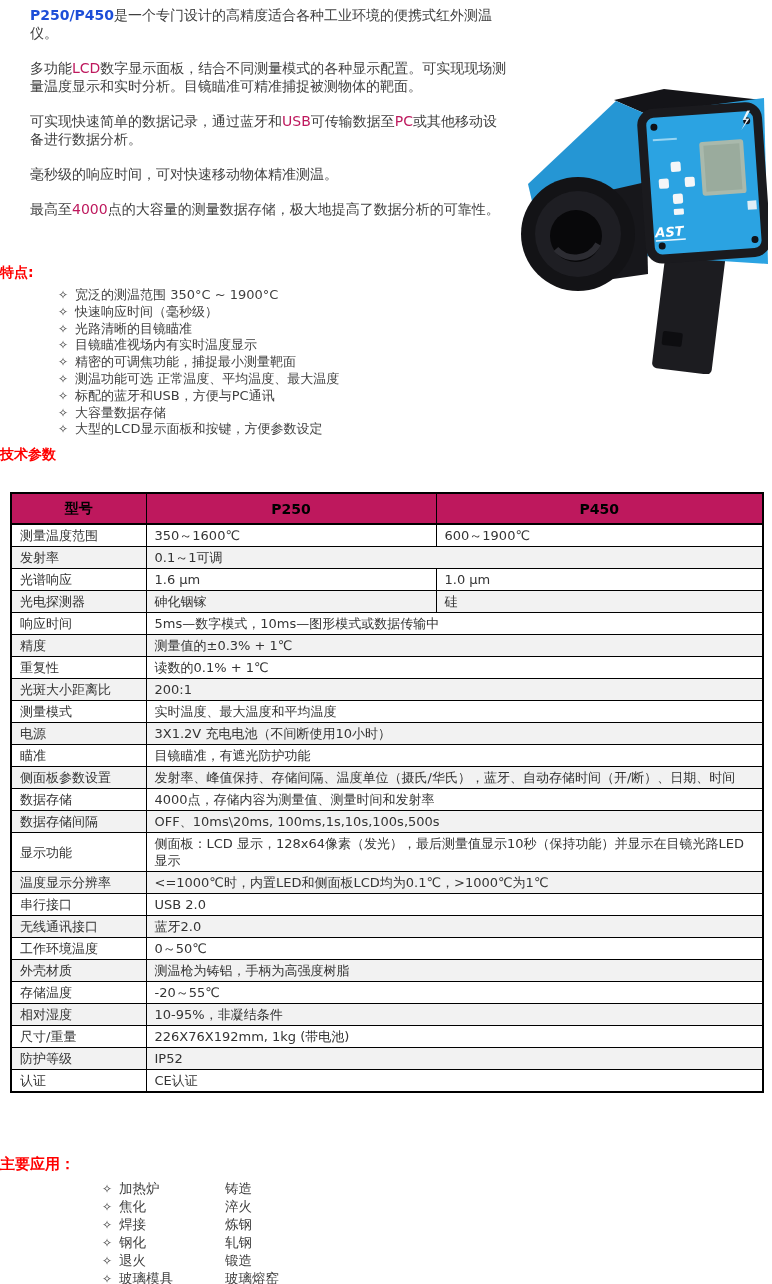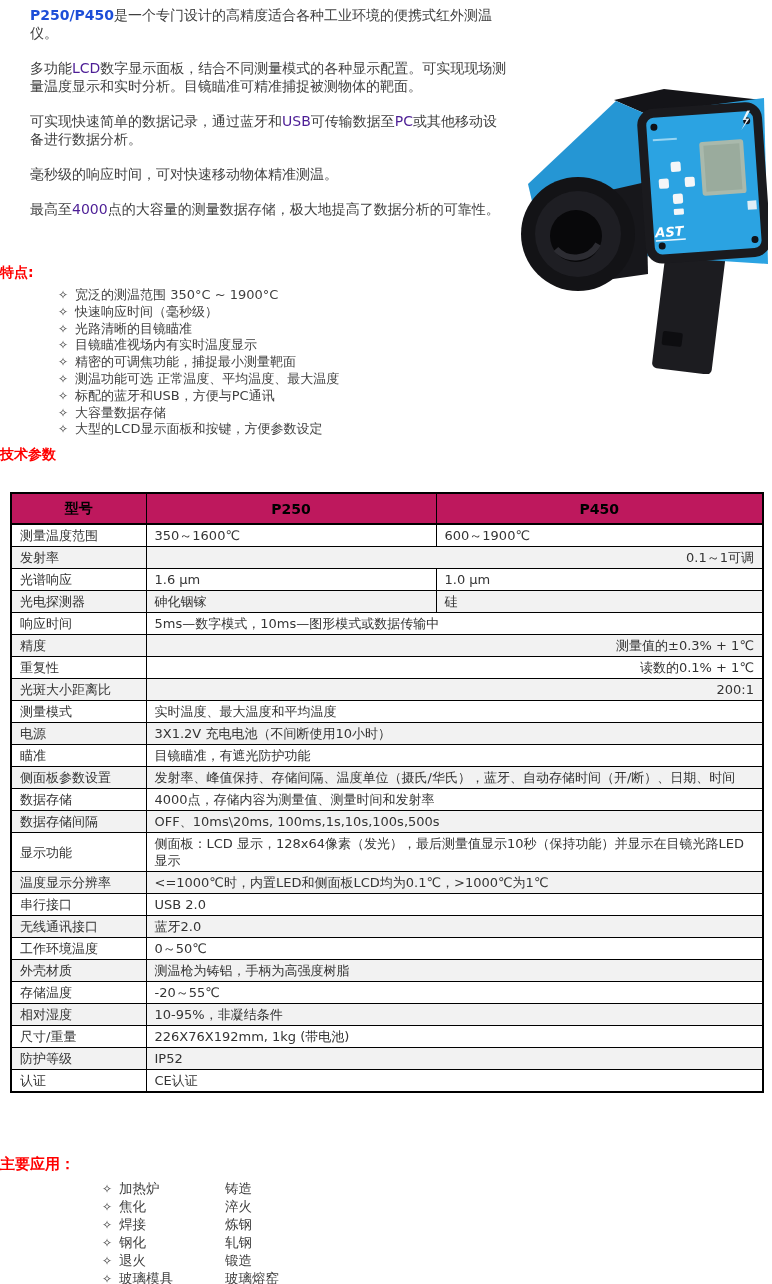--- a/index.html
+++ b/index.html
@@ -3,21 +3,21 @@
 <meta charset="utf-8">
 <style>
   html,body{margin:0;padding:0;background:#ffffff;}
   body{width:772px;height:1284px;font-family:"DejaVu Sans","Liberation Sans",sans-serif;color:#3f3f3f;}
   .page{position:relative;width:772px;height:1284px;overflow:hidden;background:#fff;}
 
   
   .intro{position:absolute;left:30px;top:6px;width:478px;}
   .para{margin:0 0 17px 0;line-height:18px;font-size:14px;}
   .blue-bold{color:#1d4ed8;font-weight:bold;text-align:center;}
-  .cyan{color:#4c1d95;margin-top:8px;}
+  .cyan{color:#be185d;margin-top:8px;}
 
   
   .product{position:absolute;left:506px;top:84px;width:262px;height:290px;}
 
   
   .red-heading{position:absolute;left:0;margin:0;color:#ff0000;font-weight:bold;font-size:14px;line-height:18px;}
   #features-heading{top:263px;}
   #specs-heading{top:445px;}
   #apps-heading{top:1155px;font-size:15px;}
 
@@ -27,21 +27,21 @@
   .bullet{margin-right:7px;color:#4a4a4a;font-size:12px;}
 
   
   .specs-table{position:absolute;left:10px;top:492px;width:752px;border-collapse:collapse;
                border:2px solid #000;font-size:13px;table-layout:fixed;color:#333;}
   .specs-table col.c1{width:135px;} .specs-table col.c2{width:290px;} .specs-table col.c3{width:327px;}
   .specs-table th{border:1px solid #000;border-bottom:2px solid #000;background:#be185d;
                   font-size:14px;font-weight:bold;height:27px;text-align:center;color:#000;}
   .specs-table td{border:1px solid #000;padding:2px 8px;line-height:17px;vertical-align:middle;}
   .specs-table td.label{padding-left:8px;}
-  .specs-table td.center{text-align:right;margin-top:22px;}
+  .specs-table td.center{text-align:left;margin-top:22px;}
   .specs-table tbody tr:nth-child(even){background:#f2f2f2;}
 
   
   .apps{position:absolute;left:62px;top:1180px;}
   .app-row{display:flex;line-height:17px;font-size:13.5px;margin-left:40px;}
   .app-left{width:123px;}
   .app-right{}
 </style>
 </head>
 <body>

